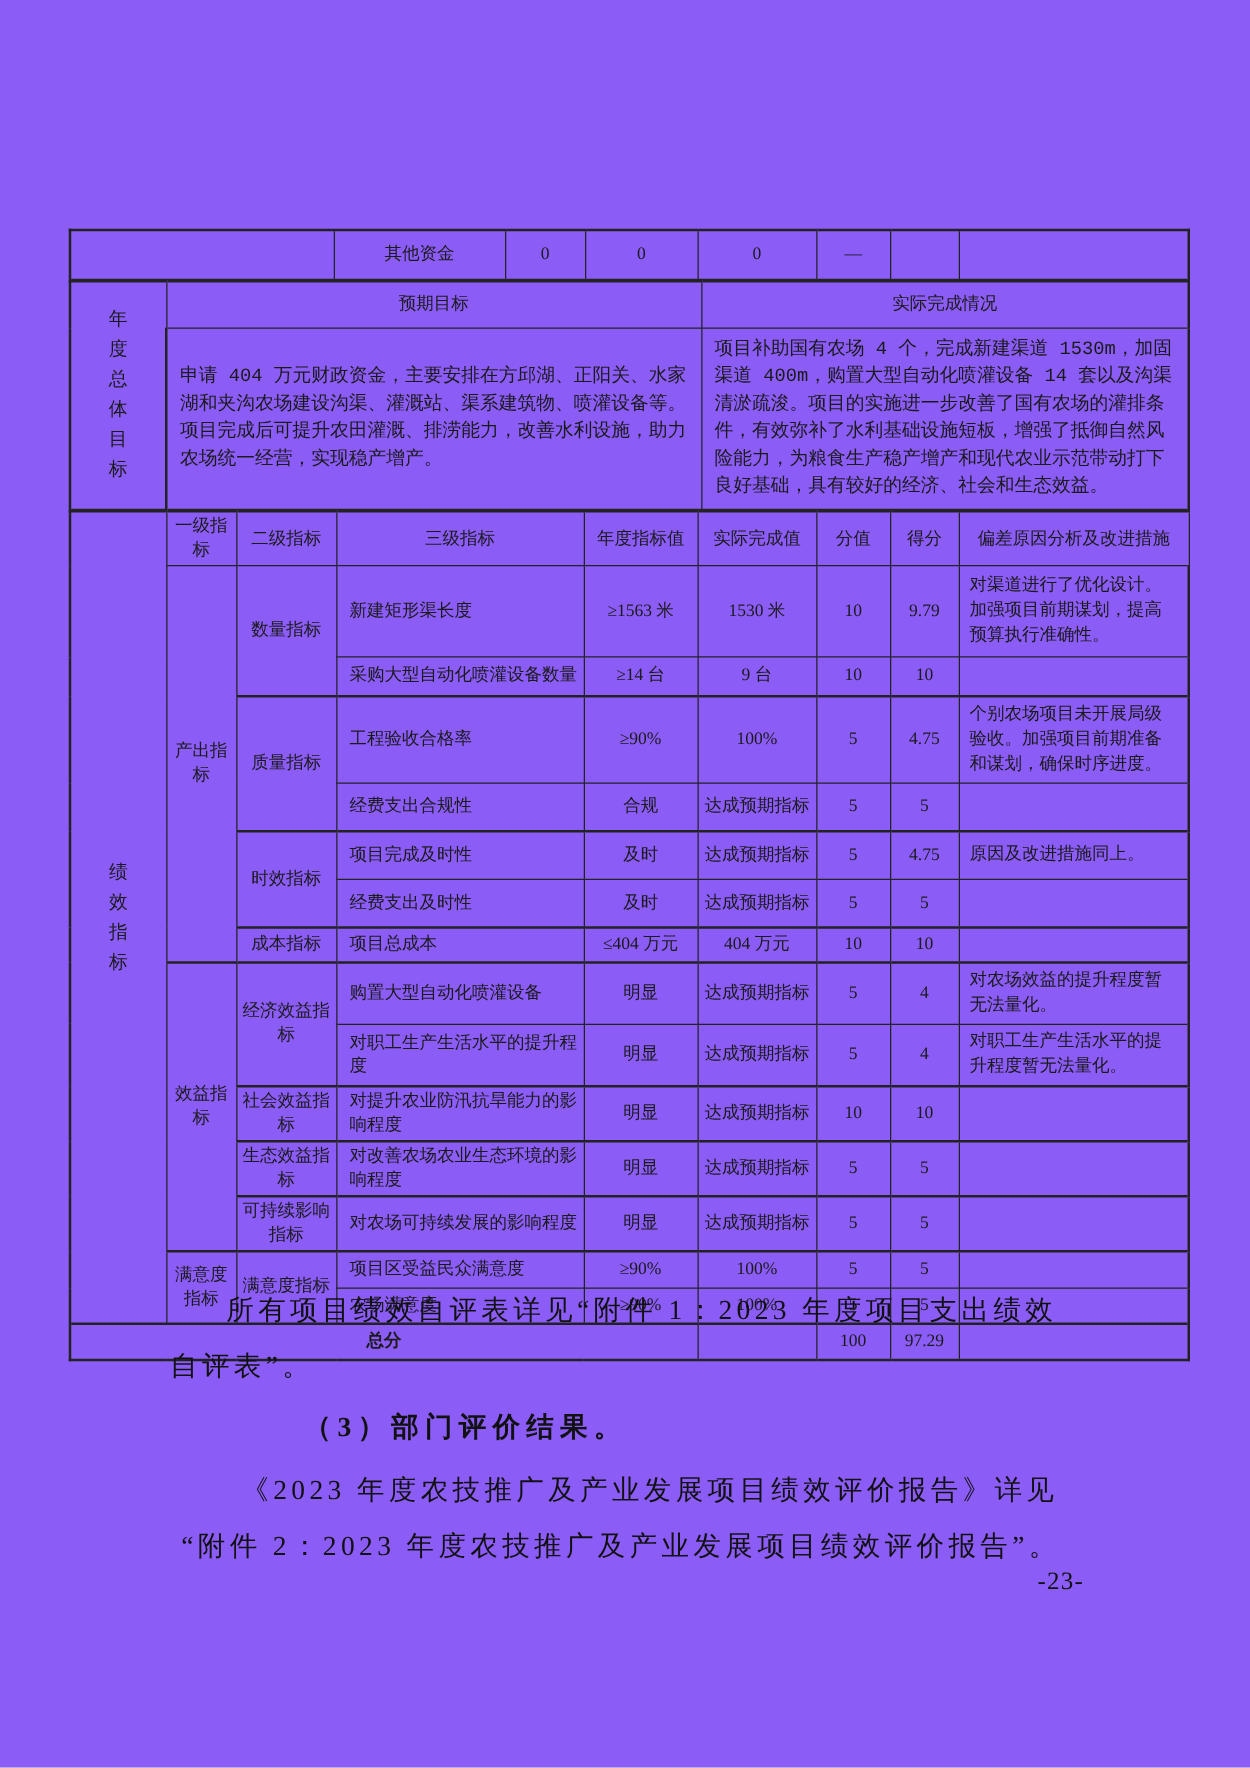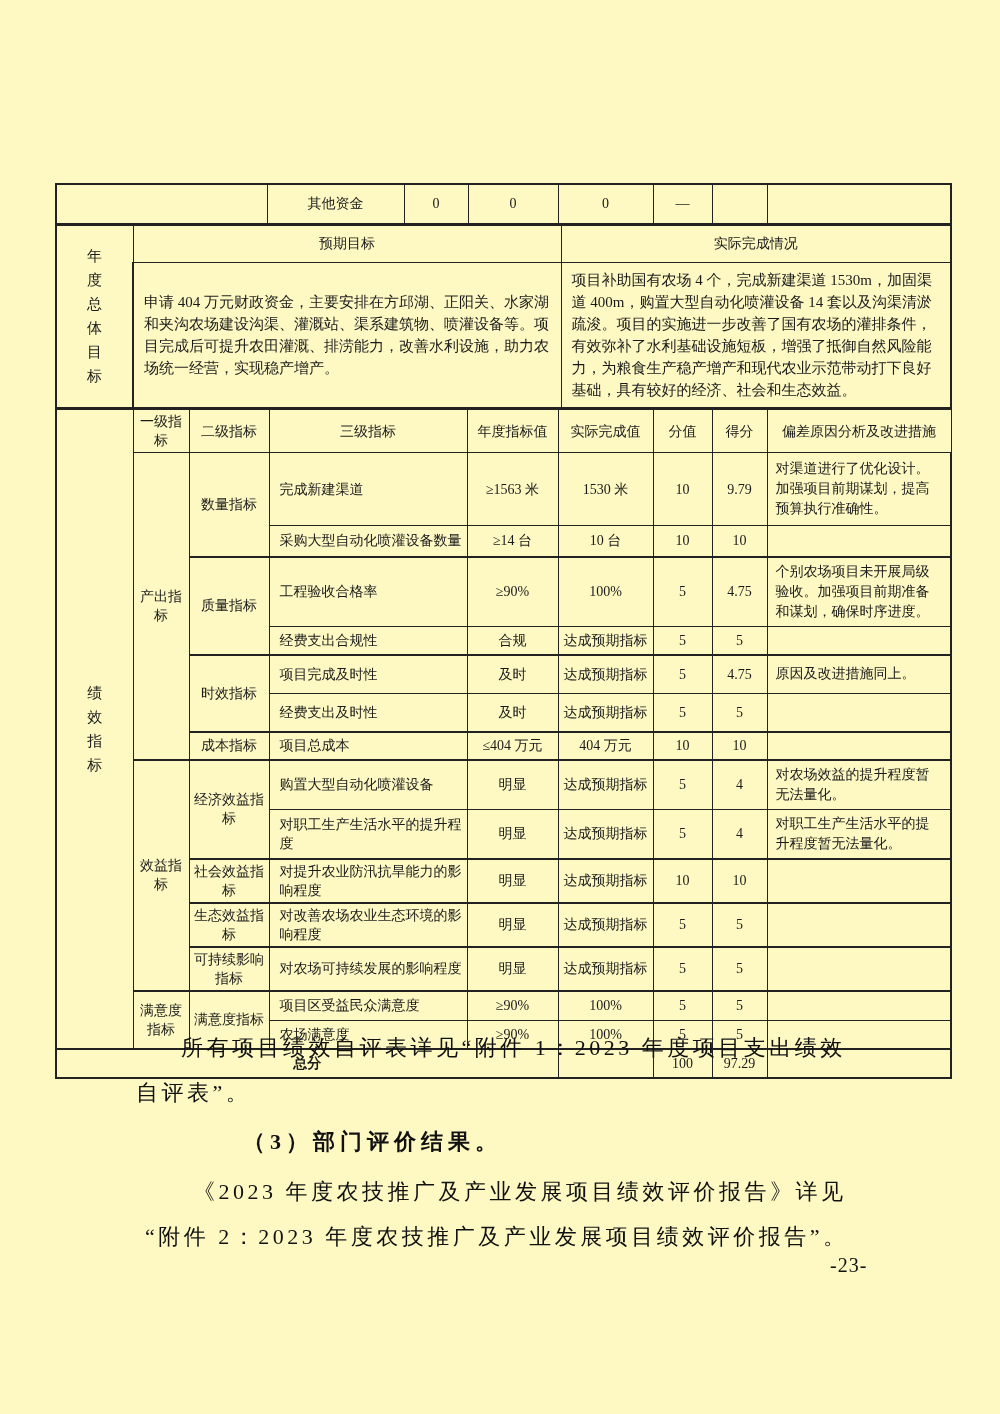--- a/index.html
+++ b/index.html
@@ -1,36 +1,36 @@
 <!DOCTYPE html>
 <html><head>
 <meta charset="utf-8">
 <style>
   * { margin:0; padding:0; box-sizing:border-box; }
   html,body { background:#e8e8e8; }
   .page {
-    position:relative; width:1000px; height:1414px; background:#fef9c3;
+    position:relative; width:1000px; height:1414px; background:#8b5cf6;
     margin:0 auto; font-family:"Liberation Serif","DejaVu Serif",serif;
     color:#1a1a1a; overflow:hidden;
   }
   .tablewrap { position:absolute; left:55px; top:183px; width:895px; }
   table { border-collapse:collapse; table-layout:fixed; width:895px; }
   td, th { border:1px solid #222; font-weight:normal; font-size:14px;
            line-height:19px; text-align:center; vertical-align:middle;
            padding:2px 4px; overflow:hidden; }
   
   table.ta td { border-top-width:2px; }
   table.ta td:first-child, table.tb td:first-child, table.tc td.leftedge,
   table.tc tr.totalrow td:first-child { border-left-width:2px; }
   table.ta td:last-child, table.tb td:last-child, table.tc td:last-child { border-right-width:2px; }
   table.tc tr.totalrow td { border-bottom-width:2px; }
   tr.tt > td { border-top-width:2px; }       
   table.tb tr:first-child td { border-top-width:2px; }
   table.tc tr.hdr td, table.tc tr.hdr th { border-top-width:2px; }
-  .goaltext { text-align:left; font-size:15px; line-height:22px; padding:6px 10px; }
+  .goaltext { text-align:left; font-size:15px; line-height:22px; padding:6px 10px;font-family:Liberation Mono, monospace; }
   .vlabel { padding:0; }
   .vtext { display:inline-block; width:17px; word-break:break-all;
            font-size:15px; line-height:24px; letter-spacing:0; }
   td.namecell { text-align:left; padding-left:10px; }
   td.devcell  { text-align:left; padding:4px 8px; line-height:20px; }
   tr.totalrow td { font-weight:bold; }
   tr.totalrow td.num { font-weight:normal; }
   .bodyline { position:absolute; font-size:22px; letter-spacing:3.5px;
               white-space:nowrap; color:#111;text-align:center; }
   .bodyline.bold { font-weight:bold; letter-spacing:5px; }
@@ -107,45 +107,45 @@
         <th>三级指标</th>
         <th>年度指标值</th>
         <th>实际完成值</th>
         <th>分值</th>
         <th>得分</th>
         <th>偏差原因分析及改进措施</th>
       </tr>
       <tr style="height:73px">
         <td rowspan="7">产出指标</td>
         <td rowspan="2">数量指标</td>
-        <td class="namecell">完成新建渠道</td>
+        <td class="namecell">新建矩形渠长度</td>
         <td>≥1563 米</td>
         <td>1530 米</td>
         <td>10</td>
         <td>9.79</td>
         <td class="devcell">对渠道进行了优化设计。加强项目前期谋划，提高预算执行准确性。</td>
       </tr>
       <tr style="height:31px">
         <td class="namecell">采购大型自动化喷灌设备数量</td>
         <td>≥14 台</td>
-        <td>10 台</td>
+        <td>9 台</td>
         <td>10</td>
         <td>10</td>
         <td class="devcell"></td>
       </tr>
       <tr class="tt" style="height:70px">
         <td rowspan="2">质量指标</td>
         <td class="namecell">工程验收合格率</td>
         <td>≥90%</td>
         <td>100%</td>
         <td>5</td>
         <td>4.75</td>
         <td class="devcell">个别农场项目未开展局级验收。加强项目前期准备和谋划，确保时序进度。</td>
       </tr>
-      <tr style="height:28px">
+      <tr style="height:38px">
         <td class="namecell">经费支出合规性</td>
         <td>合规</td>
         <td>达成预期指标</td>
         <td>5</td>
         <td>5</td>
         <td class="devcell"></td>
       </tr>
       <tr class="tt" style="height:39px">
         <td rowspan="2">时效指标</td>
         <td class="namecell">项目完成及时性</td>

